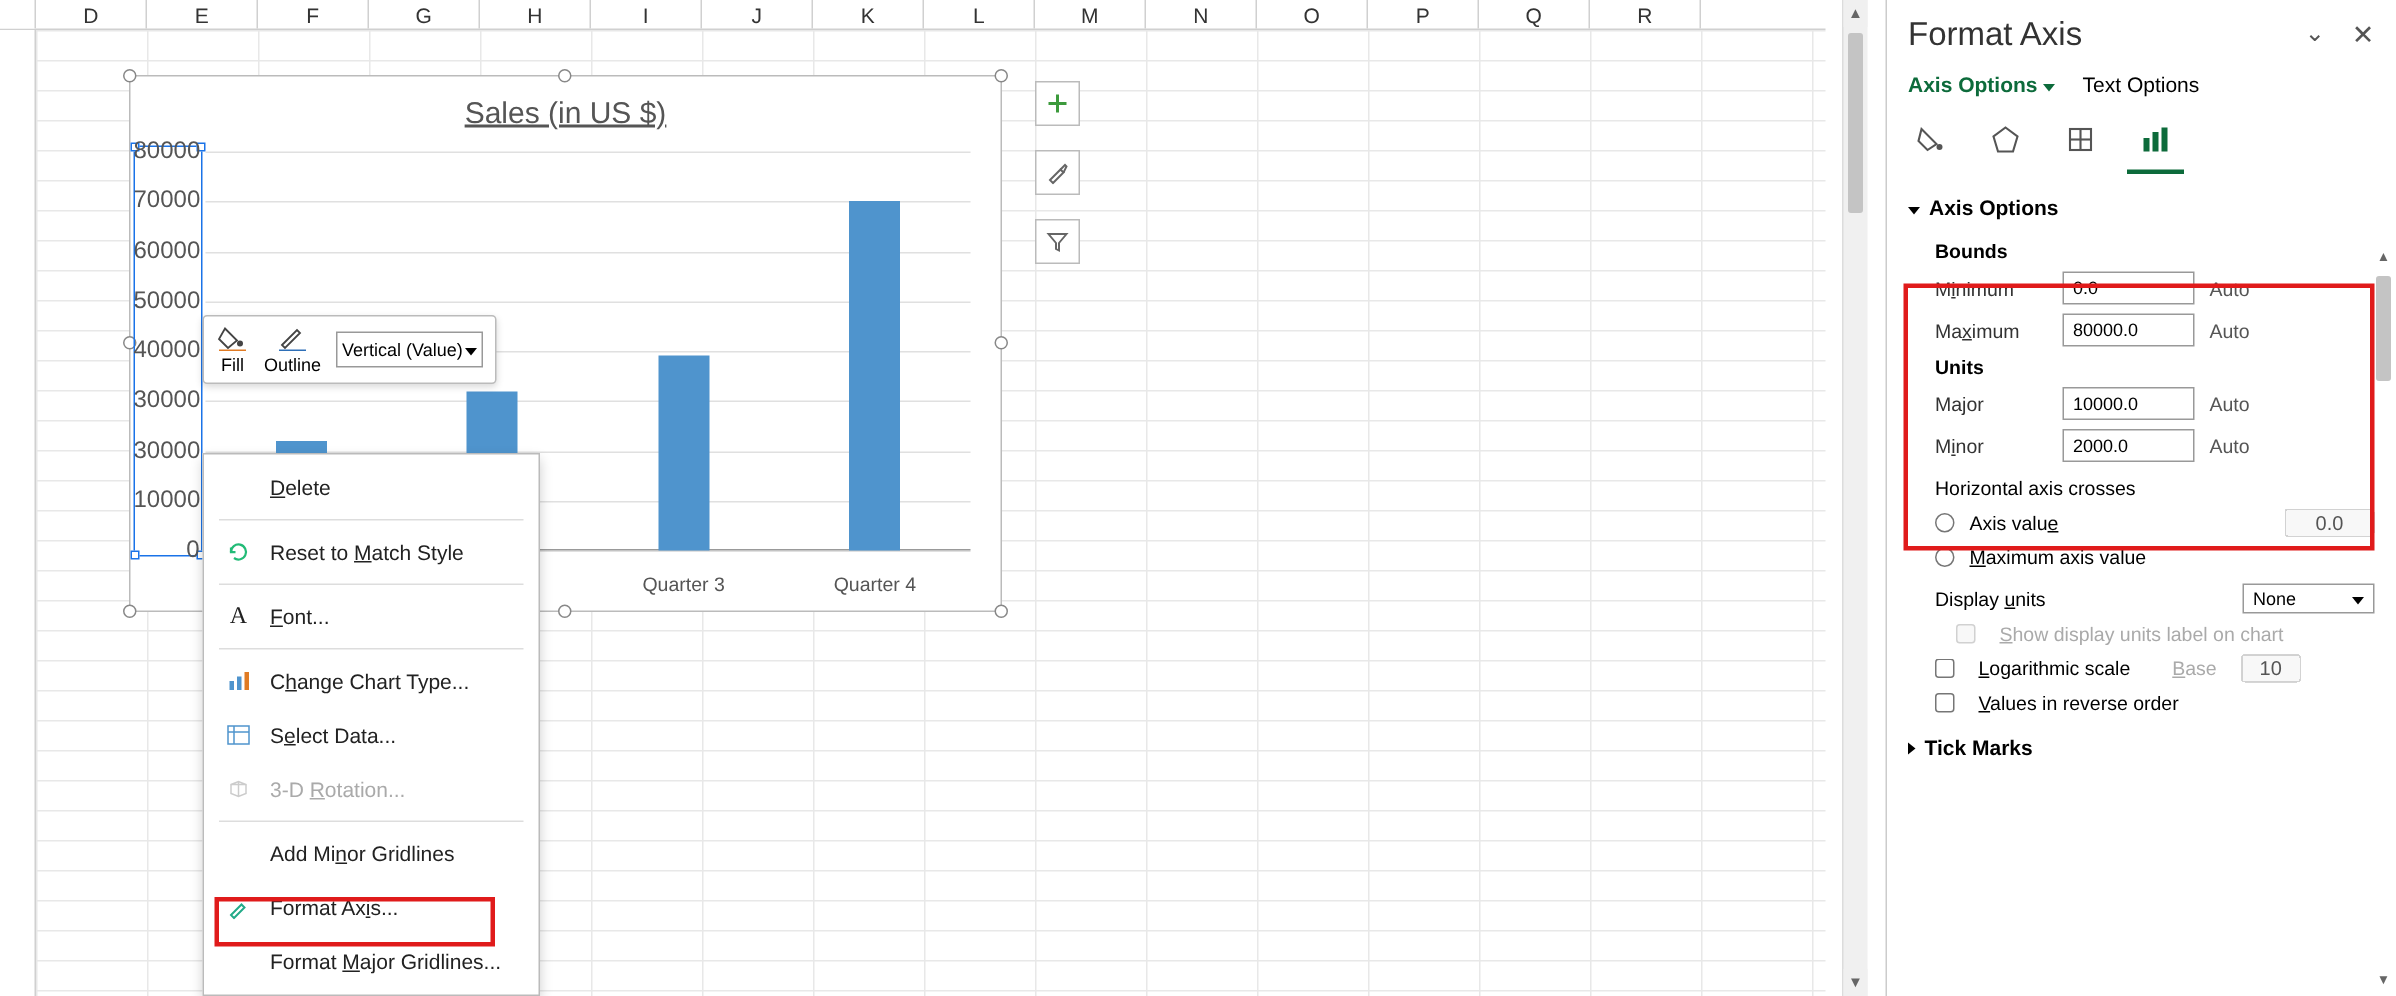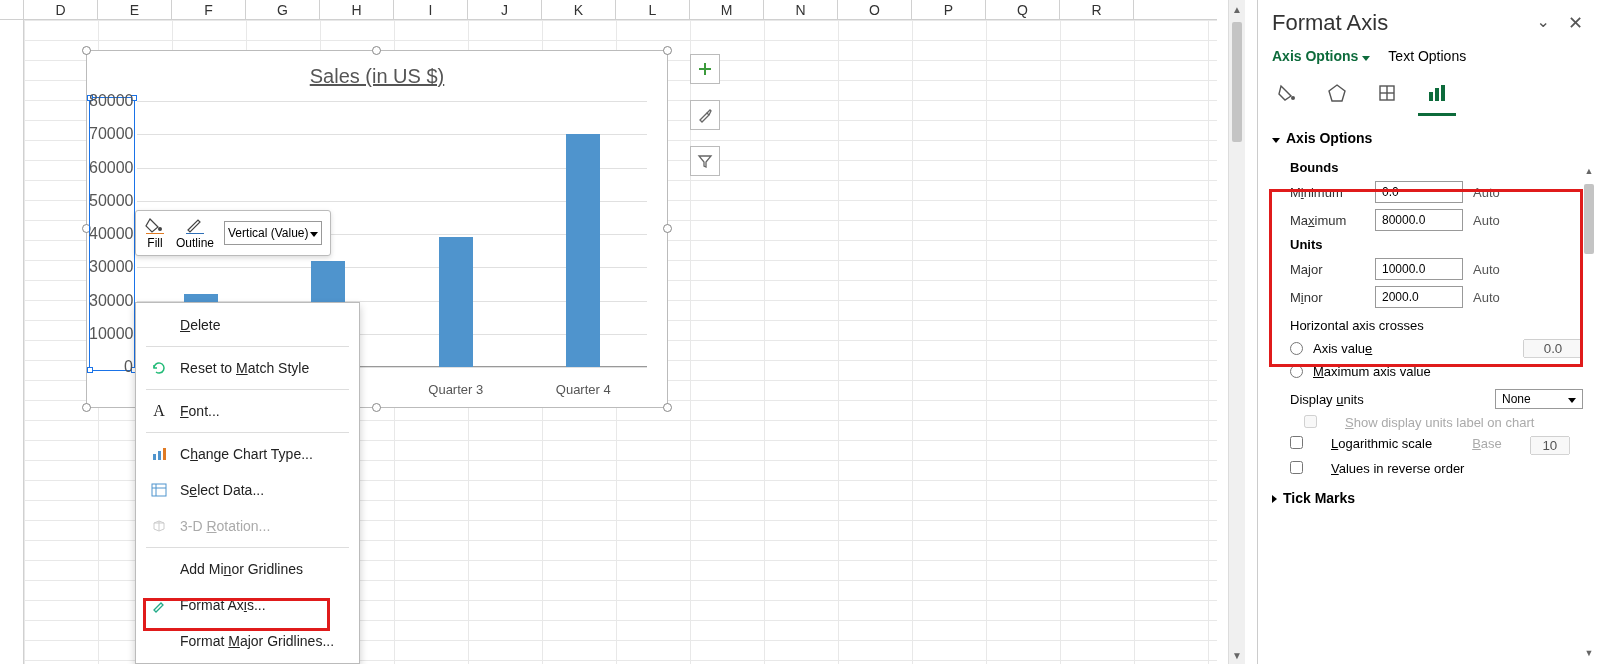--- a/index.html
+++ b/index.html
@@ -52,21 +52,21 @@
 .pane-icon.active::after { content:''; position:absolute; bottom:-8px; left:-4px; right:-4px; height:3px; background:#0d6b3b;}
 .section-hdr { margin-top: 22px; font-weight: 700; font-size: 14px; display:flex; align-items:center; gap:6px; cursor:pointer;}
 .section-body { padding: 8px 0 0 18px; font-size: 13px;}
 .sub-label { font-weight: 600; margin: 6px 0 6px 0;}
 .form-row { display:flex; align-items:center; margin: 6px 0; gap:10px;}
 .form-row label { width: 75px; color: #333;}
 .form-row input[type=text] { width: 88px; border: 1px solid #999; padding: 3px 6px; font-size: 12px; background:#fff;}
 .form-row input[type=text]:disabled { color:#aaa; }
 .auto { color: #555; font-size: 13px;}
 .radio-row { display:flex; align-items:center; gap:10px; margin: 6px 0; }
-.chk-row { display:flex; align-items:flex-start; gap:28px; margin: 6px 0;}
+.chk-row { display:flex; align-items:center; gap:16px; margin: 6px 0;}
 .disabled-text { color:#aaa; }
 .red-box { border: 3px solid #e01b1b; position: absolute; }
 
 .scroll-track { position:absolute; right: 352px; top:0; bottom:0; width:17px; background:#f0f0f0; border-left:1px solid #dcdcdc;}
 .scroll-thumb { position:absolute; left:3px; right:3px; top:22px; height:120px; background:#c4c4c4; border-radius:2px;}
 .scroll-arrow { position:absolute; left:0; right:0; height:18px; background:#f0f0f0; display:flex; align-items:center; justify-content:center; font-size:10px; color:#666;}
 .pane-scroll { position:absolute; right:0; top:166px; bottom:0; width:16px;}
 .pane-scroll .thumb { position:absolute; left:3px; right:3px; top:18px; height:70px; background:#c4c4c4; border-radius:2px;}
 
 .underline { text-decoration: underline; }

